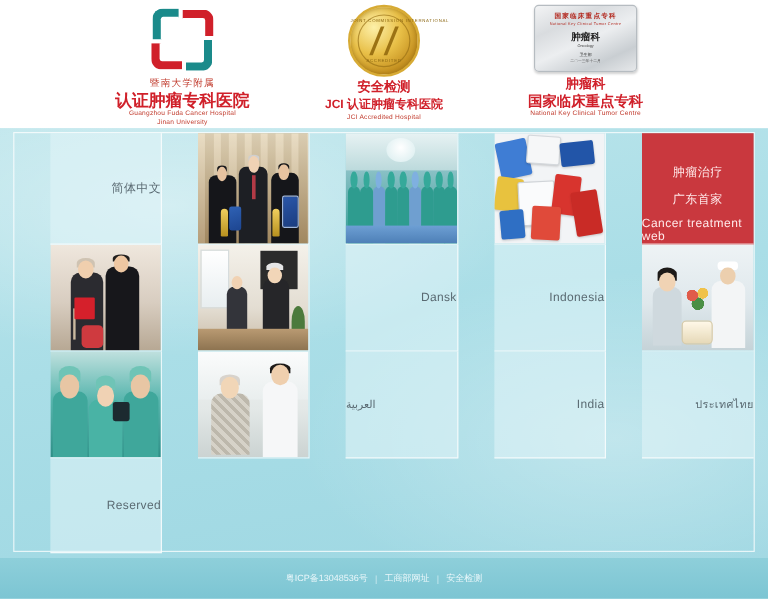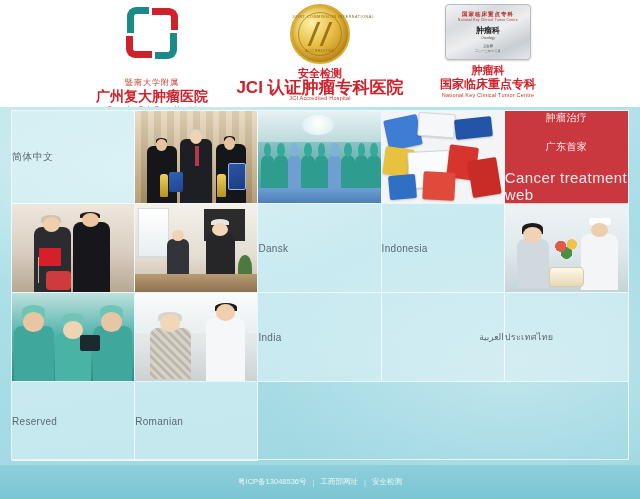--- a/index.html
+++ b/index.html
@@ -58,21 +58,21 @@
     border: 7px solid #d0202a; border-right: none; border-top: none;
     border-bottom-left-radius: 9px;
   }
   .pw-center {
     left: 21px; top: 21px; width: 16px; height: 16px;
     background: #ffffff;
   }
 
   .cn-small {
     font-size: 8px; color: #c0392b; letter-spacing: 1px;
-    line-height: 10px; white-space: nowrap; margin-top: 13px;
+    line-height: 10px; white-space: nowrap;
   }
   .cn-big {
     font-size: 14px; font-weight: bold; color: #d0202a;
     letter-spacing: 0px; line-height: 17px; white-space: nowrap;
   }
   .en-sub {
     font-size: 5.5px; color: #c0392b; letter-spacing: .2px;
     line-height: 7px; white-space: nowrap;
   }
 
@@ -98,21 +98,21 @@
     border-right: 3px solid #9b7214;
   }
   .mark-jci .arc-top, .mark-jci .arc-bot {
     position: absolute; left: 0; right: 0;
     font-size: 3.6px; color: #8a6510; text-align: center;
     letter-spacing: .6px; white-space: nowrap;
   }
   .mark-jci .arc-top { top: 9px; }
   .mark-jci .arc-bot { bottom: 9px; }
   .jci-cn1 { font-size: 11px; font-weight: bold; color: #d0202a; line-height: 14px; white-space: nowrap;}
-  .jci-cn2 { font-size: 17px; font-weight: bold; color: #d0202a; line-height: 15px; white-space: nowrap;}
+  .jci-cn2 { font-size: 10px; font-weight: bold; color: #d0202a; line-height: 15px; white-space: nowrap;}
 
   
   .mark-plaque {
     width: 86px; height: 56px;
     border-radius: 4px;
     background: linear-gradient(155deg, #f3f4f5 0%, #d9dcdf 28%, #eceef0 52%, #c9ced2 78%, #e6e8ea 100%);
     border: 1px solid #b6bcc1;
     position: relative;
     margin-bottom: 3px;
     display: flex; flex-direction: column;
@@ -146,43 +146,44 @@
     width: 618px; height: 350px;
     display: grid;
     grid-template-columns: repeat(5, 1fr);
     grid-template-rows: 93px 89px 89px 79px;
     border: 1px solid rgba(255,255,255,.75);
   }
   .cell {
     position: relative;
     border-right: 1px solid rgba(255,255,255,.75);
     border-bottom: 1px solid rgba(255,255,255,.75);
-    display: flex; align-items: center; justify-content: space-between;
+    display: flex; align-items: center; justify-content: flex-end;
     overflow: hidden;
+    margin-left: 30px;
   }
   .cell:nth-child(5n) { border-right: none; }
   .cell.lang {
     background: rgba(226,244,247,.55);
     color: #5a6a72;
     font-size: 10px;
     letter-spacing: .3px;
     cursor: pointer;
   }
   .cell.lang.ar { font-size: 9px; direction: rtl; }
   .cell.lang.th { font-size: 9px; }
 
   
   .cell.promo {
     background: #c9383e;
     flex-direction: column;
     gap: 8px;
     cursor: pointer;
   }
   .cell.promo span { color: #ffe9ea; font-size: 10px; letter-spacing: .4px; }
-  .cell.promo .en { font-size: 15px; }
+  .cell.promo .en { font-size: 10px; }
 
   
   .cell.photo { padding: 0; background: transparent; }
   .photo-inner { position: absolute; inset: 0; overflow: hidden; }
 
   
   .ph-award { background: linear-gradient(160deg,#d8c6a6 0%, #c9b089 40%, #8e7450 100%); }
   .ph-award .wall { position:absolute; inset:0;
     background:
       repeating-linear-gradient(90deg, rgba(255,255,255,.14) 0 6px, rgba(0,0,0,.05) 6px 13px),
@@ -328,21 +329,21 @@
 
   <div class="logo-block">
     <div class="mark-fuda">
       <i class="pw-a"></i>
         <i class="pw-b"></i>
         <i class="pw-c"></i>
         <i class="pw-d"></i>
       <i class="pw-center"></i>
     </div>
     <div class="cn-small">暨南大学附属</div>
-    <div class="cn-big">广州复大肿瘤医院</div>
+    <div class="cn-big">认证肿瘤专科医院</div>
     <div class="en-sub">Guangzhou Fuda Cancer Hospital</div>
     <div class="en-sub">Jinan University</div>
   </div>
 
   <div class="logo-block">
     <div class="mark-jci">
       <div class="ring"></div>
       <div class="arc-top">JOINT COMMISSION INTERNATIONAL</div>
       <div class="slash"></div>
       <div class="arc-bot">ACCREDITED</div>
@@ -506,34 +507,31 @@
         <div class="photo-inner ph-ward">
           <div class="bedw"></div>
           <div class="lady"></div>
           <div class="ladyhair"></div>
           <div class="ladyh"></div>
           <div class="doc2"></div>
           <div class="doc2hair"></div>
           <div class="doc2h"></div>
         </div>
       </div>
+      <div class="cell lang ar">
+        <span>العربية</span>
+      </div>
       <div class="cell lang">
         <span>India</span>
       </div>
-      <div class="cell lang ar">
-        <span>العربية</span>
-      </div>
       <div class="cell lang th">
         <span>ประเทศไทย</span>
       </div>
       <div class="cell lang">
         <span>Reserved</span>
-      </div>
-      <div class="cell lang">
-        <span>Romanian</span>
       </div>
     </div>
 </div>
 
 <div class="footer">
   <div class="l2">
     <a>粤ICP备13048536号</a>
     <span class="sep">|</span>
     <a>工商部网址</a>
     <span class="sep">|</span>

